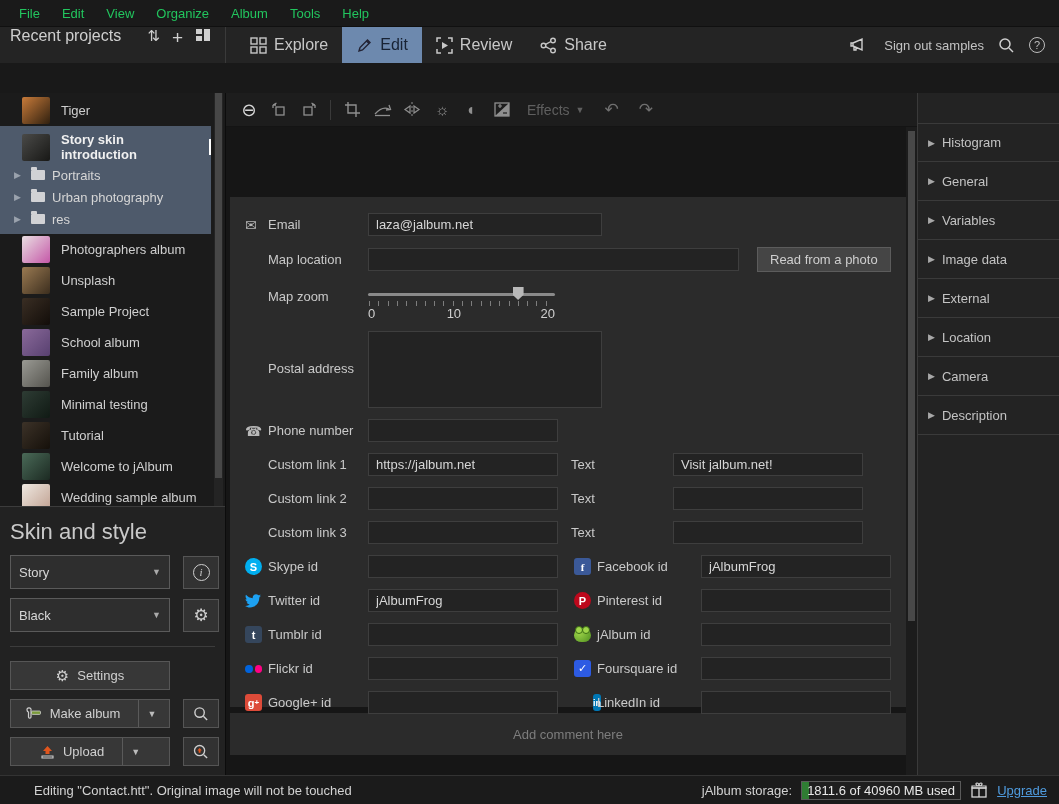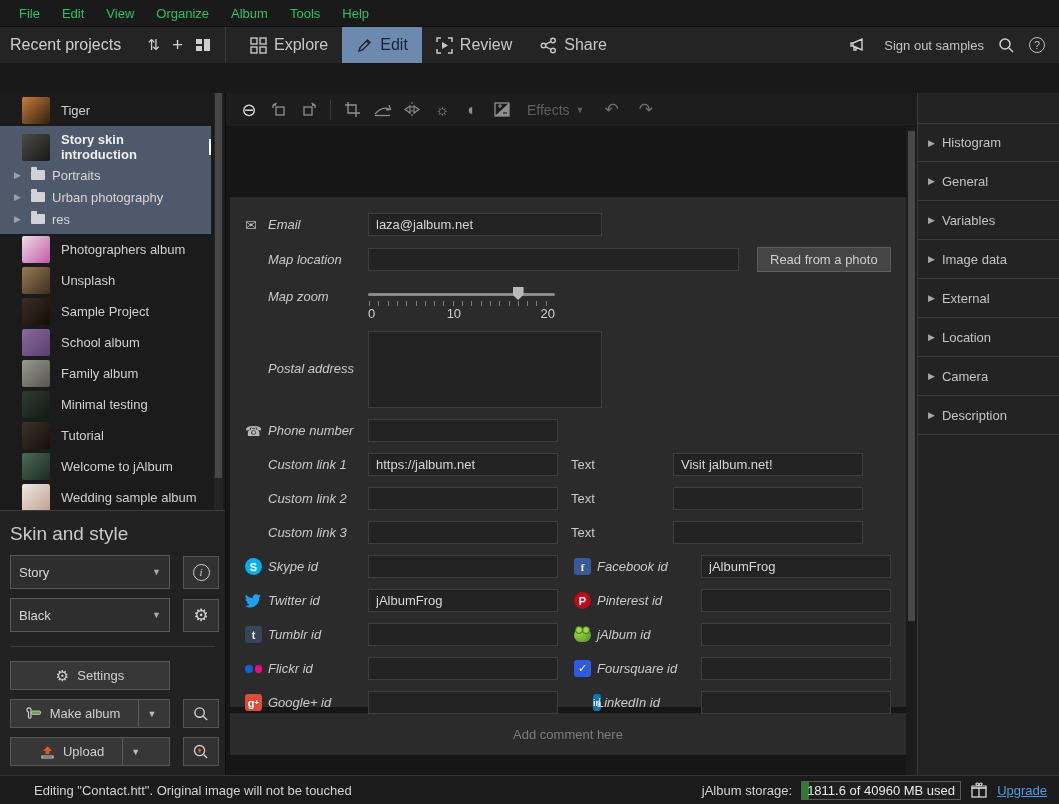--- a/index.html
+++ b/index.html
@@ -13,21 +13,21 @@
   .titlebar .title{ flex:1; font-size:13px; }
   .winbtn{ width:44px; height:30px; display:flex; align-items:center; justify-content:center; color:#fff; font-size:14px; cursor:default; }
   .maxglyph{ width:10px; height:10px; border:1px solid #fff; display:inline-block; }
 
   
   .menubar{ height:27px; background:#1a1a1a; display:flex; align-items:center; padding-left:8px; border-bottom:1px solid #101010; }
   .menu-item{ padding:4px 11px; color:#22c55e; }
 
   
   .topbar{ height:36px; background:#242424; display:flex; align-items:stretch; }
-  .topbar-left{ width:226px; display:flex; align-items:center; padding:0 8px 0 10px; border-right:1px solid #3a3a3a; }
+  .topbar-left{ width:226px; display:flex; align-items:flex-start; padding:0 8px 0 10px; border-right:1px solid #3a3a3a; }
   .rp-title{ font-size:16px; color:#cfcfcf; flex:1; }
   .tb-ico{ color:#cfcfcf; font-size:15px; padding:0 6px; display:flex; align-items:center; }
   .tabs{ display:flex; align-items:stretch; margin-left:10px; }
   .tab{ display:flex; align-items:center; gap:7px; padding:0 14px; font-size:16px; color:#c7c7c7; }
   .tab .ticon{ display:flex; align-items:center; }
   .tab.active{ background:#6d89ae; color:#182334; }
   .topbar-right{ margin-left:auto; display:flex; align-items:center; gap:14px; padding-right:14px; }
   .signout{ color:#c3c3c3; font-size:13px; }
   .helpcircle{ width:16px; height:16px; border:1px solid #bdbdbd; border-radius:50%; font-size:11px; display:flex; align-items:center; justify-content:center; color:#bdbdbd; }
 
@@ -46,21 +46,21 @@
   .rp-child{ display:flex; align-items:center; height:22px; padding-left:14px; gap:7px; color:#d6d6d6; }
   .tri{ color:#9aa2ad; font-size:9px; width:10px; }
   .folder{ width:14px; height:10px; background:#e8e8e8; border-radius:1px; position:relative; opacity:.85; }
   .folder:before{ content:""; position:absolute; top:-3px; left:0; width:6px; height:3px; background:#e8e8e8; border-radius:1px 1px 0 0; }
   .cursorline{ width:2px; height:16px; background:#fff; margin-left:4px; }
   .rp-scroll{ position:absolute; right:2px; top:0; width:9px; height:100%; background:#242424; }
   .rp-scroll .thumbbar{ position:absolute; top:0; left:1px; width:7px; height:385px; background:#474747; }
 
   
   .skin-panel{ flex:1; border-top:1px solid #3c3c3c; background:#222; padding:6px 0 0 10px; }
-  .skin-h{ font-size:19px; color:#c9c9c9; margin:6px 0 10px 0; font-weight:normal; }
+  .skin-h{ font-size:22px; color:#c9c9c9; margin:6px 0 10px 0; font-weight:normal; }
   .selrow{ display:flex; align-items:center; margin-bottom:9px; }
   .select{ width:160px; height:28px; background:#2e2e2e; border:1px solid #5a5a5a; display:flex; align-items:center; padding:16px 8px; color:#d6d6d6; }
   .select .arrow{ margin-left:auto; color:#aaa; font-size:9px; }
   .sq-btn{ width:36px; height:33px; margin-left:13px; background:#323232; border:1px solid #555; display:flex; align-items:center; justify-content:center; color:#cfcfcf; font-size:17px; }
   .divline{ border-top:1px solid #3c3c3c; margin:14px 10px 14px 0; }
   .wide-btn{ width:160px; height:29px; background:#373737; border:1px solid #565656; display:flex; align-items:center; justify-content:center; gap:8px; color:#d0d0d0; margin-bottom:9px; }
   .wide-btn .split{ border-left:1px solid #5a5a5a; margin-left:10px; padding-left:8px; font-size:9px; color:#bbb; align-self:stretch; display:flex; align-items:center; }
   .btnrow{ display:flex; align-items:flex-start; }
   .infoglyph{ width:17px; height:17px; border:1px solid #cfcfcf; border-radius:50%; font-size:11px; display:flex; align-items:center; justify-content:center; font-style:italic; font-family:"Liberation Serif",serif; }
 
@@ -76,21 +76,21 @@
 
   .editor-wrap{ flex:1; display:flex; min-height:0; }
   .editor{ flex:1; background:#161616; display:flex; flex-direction:column; min-width:0; }
   .form-panel{ margin:70px 0 0 4px; background:#2b2b2b; height:510px; padding:16px 0 0 15px; position:relative; }
   .vscroll{ width:11px; background:#1c1c1c; position:relative; }
   .vscroll .thumbbar{ position:absolute; top:4px; left:2px; width:7px; height:490px; background:#484848; }
 
   
   .frow{ display:flex; align-items:center; margin-bottom:11px; }
   .ficon{ width:23px; color:#b9b9b9; font-size:14px; display:flex; align-items:center; }
-  .flabel{ width:100px; color:#c9c9c9;font-style:italic; }
+  .flabel{ width:100px; color:#c9c9c9; }
   input.fld, textarea.fld{ background:#232323; border:1px solid #3e3e3e; color:#d6d6d6; height:23px; padding:0 7px;
         font-family:"Liberation Sans","DejaVu Sans",sans-serif; font-size:13px; outline:none; }
   .w234{ width:234px; } .w190{ width:190px; } .w370{ width:371px; }
   textarea.fld{ width:234px; height:77px; resize:none; padding-top:4px; }
   .read-btn{ margin-left:18px; height:25px; background:#454545; border:1px solid #5c5c5c; color:#cfcfcf; padding:0 12px; font-size:13px; }
   .tlabel{ margin-left:13px; width:102px; color:#c9c9c9; }
 
   
   .slider{ width:187px; position:relative; height:30px; margin-top:4px; }
   .slider .track{ position:absolute; top:6px; left:0; right:0; height:3px; background:#8a8a8a; border-radius:2px; }

